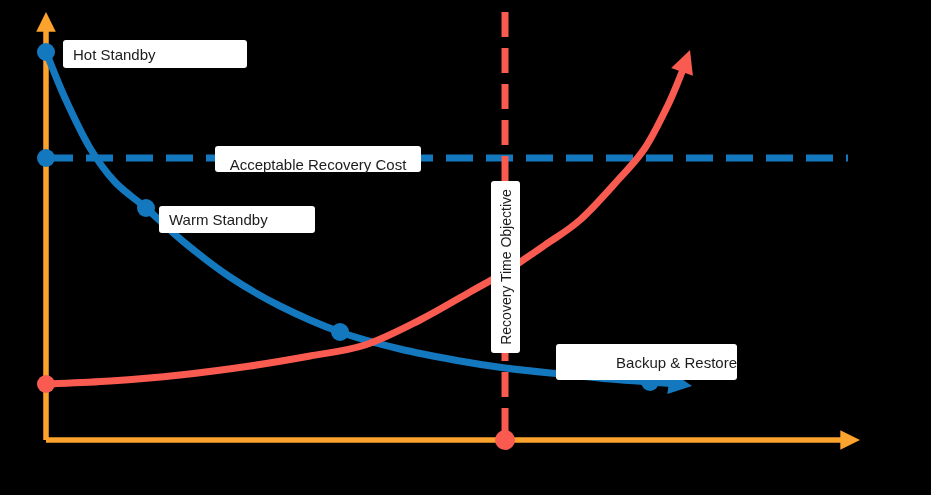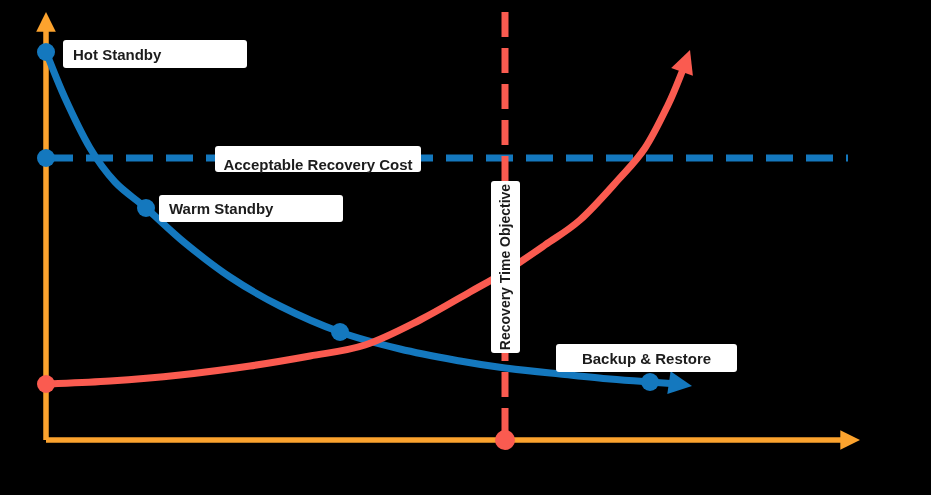--- a/index.html
+++ b/index.html
@@ -7,43 +7,42 @@
     padding: 0;
     background: #000000;
   }
   .stage {
     position: relative;
     width: 931px;
     height: 495px;
     background: #000000;
     overflow: hidden;
     font-family: "Liberation Sans", sans-serif;
-    font-weight: bold;
   }
   .stage svg {
     position: absolute;
     left: 0;
     top: 0;
   }
   .label {
     position: absolute;
     background: #ffffff;
     color: #1c1c1c;
     font-size: 15px;
     border-radius: 3px;
     display: flex;
     align-items: center;
     box-sizing: border-box;
     line-height: 1;
     white-space: nowrap;
   }
   .label-hot    { left: 63px;  top: 40px;  width: 184px; height: 28px; padding-left: 10px; }
   .label-arc    { left: 215px; top: 146px; width: 206px; height: 26px; justify-content: center; }
-  .label-warm   { left: 159px; top: 195px; width: 184px; height: 27px; padding-left: 10px; }
-  .label-backup { left: 556px; top: 344px; width: 181px; height: 28px; justify-content: center; }
+  .label-warm   { left: 159px; top: 206px; width: 156px; height: 27px; padding-left: 10px; }
+  .label-backup { left: 556px; top: 344px; width: 181px; height: 36px; justify-content: flex-end; }
   .label-rto    { left: 491px; top: 181px; width: 29px;  height: 172px; justify-content: center; font-size: 14px; }
   .label-rto span { transform: rotate(-90deg); white-space: nowrap; }
 </style>
 </head>
 <body>
 
 <div class="stage" style="background: rgb(0, 0, 0);">
   <svg id="chart-svg" width="931" height="495" viewBox="0 0 931 495">
       <line x1="46" y1="440" x2="46" y2="28" stroke="#FCA32E" stroke-width="5.5"></line>
       <line x1="46" y1="440" x2="844" y2="440" stroke="#FCA32E" stroke-width="5.5"></line>

